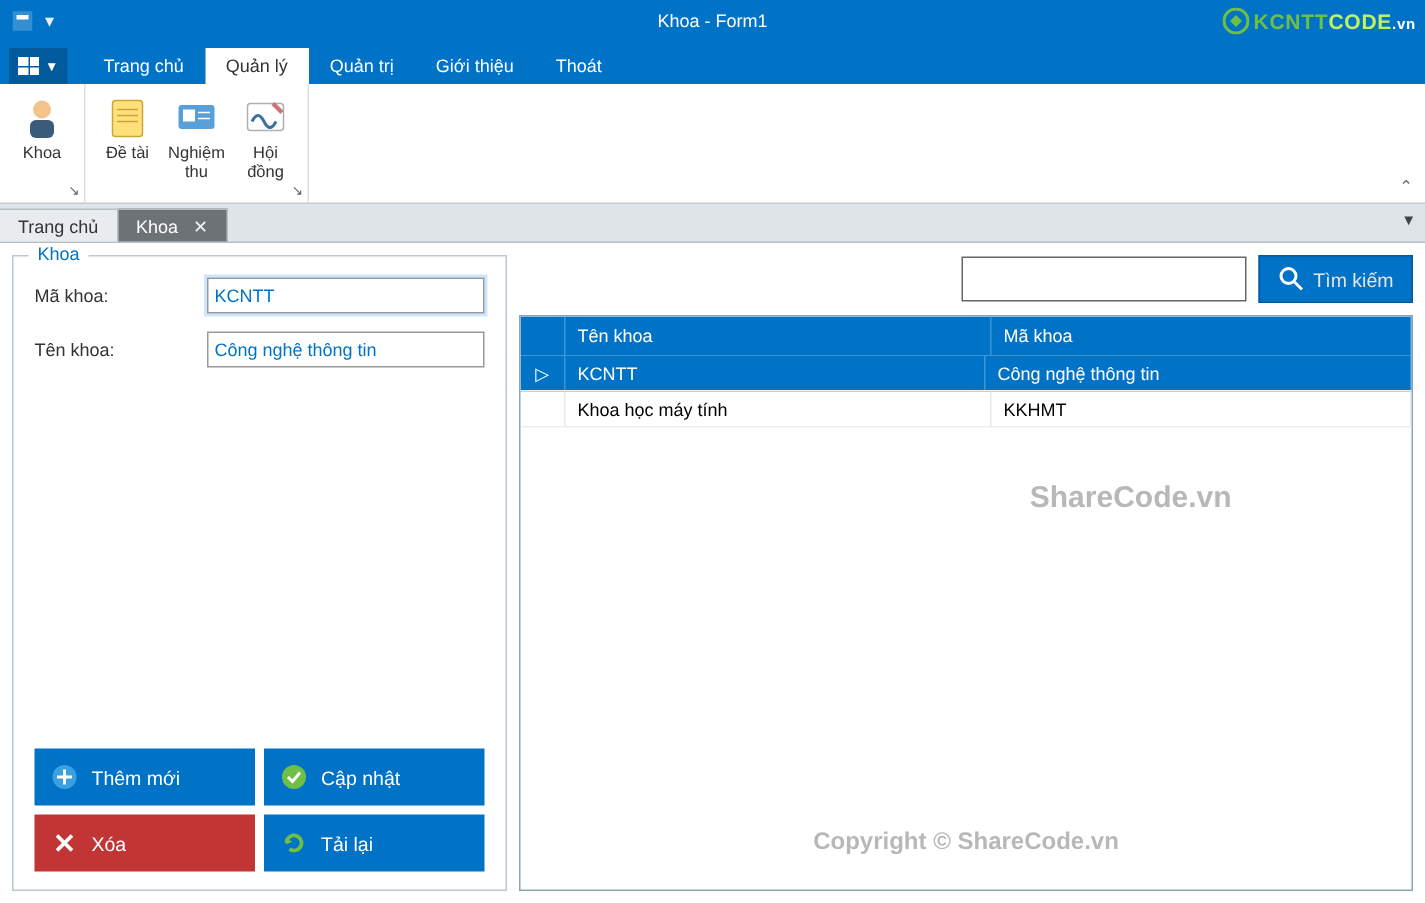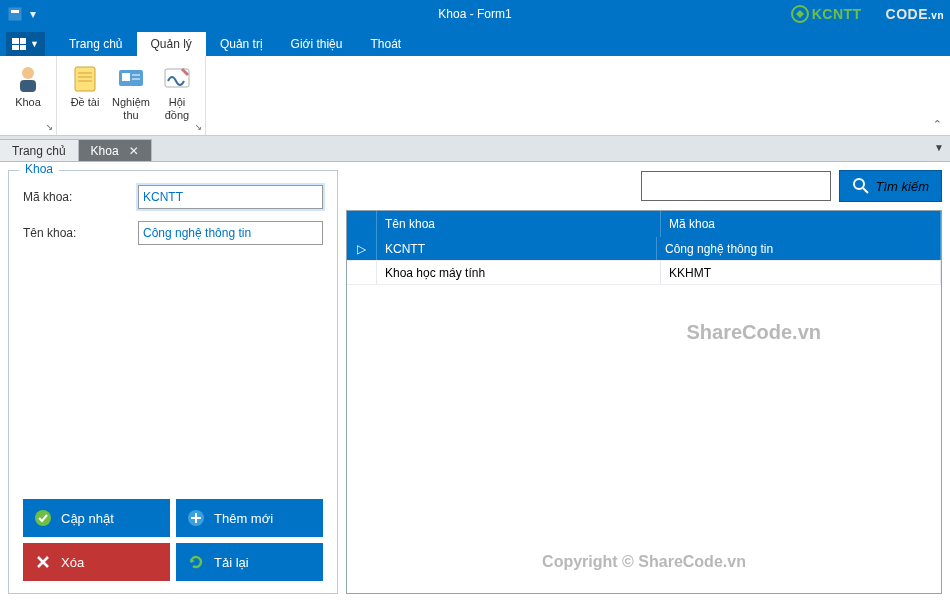--- a/index.html
+++ b/index.html
@@ -6,21 +6,21 @@
 html, body { width: 950px; height: 602px; overflow: hidden; background: #fff; }
 
 
 .titlebar { height: 28px; background: #0173c7; display: flex; align-items: center; color: #fff; font-size: 12px; position: relative; }
 .titlebar .app-icon { width: 18px; height: 18px; margin: 0 4px 0 6px; display: flex; align-items: center; justify-content: center; }
 .titlebar .qat { display: flex; align-items: center; gap: 4px; }
 .titlebar .qat-item { width: 10px; height: 10px; display:flex;align-items:center;justify-content:center;opacity:.9;}
 .titlebar .title { position:absolute; left:50%; transform:translateX(-50%);text-align:center; }
 .titlebar .right { position:absolute; right:6px; display:flex; align-items:center; gap:8px; }
 .logo-text { font-weight:700; font-size:14px; letter-spacing:.5px;}
-.logo-text .g{color:#6fbf44;} .logo-text .w{color:#e5e5e5;margin-left:24px;} .logo-text .dot{color:#fff;font-size:10px;}
+.logo-text .g{color:#6fbf44;} .logo-text .w{color:#bef264;} .logo-text .dot{color:#fff;font-size:10px;}
 
 
 .ribbon-tabs { height: 28px; background:#0173c7; display:flex; align-items:flex-end; color:#fff; font-size:12px; padding-left:6px;}
 .file-btn { background:#015a9c; color:#fff; height:24px; display:flex; align-items:center; padding:0 6px 0 6px; gap:4px; margin-right:10px;}
 .file-btn .grid{width:14px;height:12px;display:grid;grid-template-columns:repeat(2,1fr);grid-template-rows:repeat(2,1fr);gap:1px;}
 .file-btn .grid span{background:#fff;}
 .tab { padding:0 14px; height:24px; display:flex; align-items:center; cursor:pointer;}
 .tab.active { background:#fff; color:#333; }
 
 .ribbon-body { height:80px; background:#fff; border-bottom:1px solid #ccc; display:flex; position:relative; }
@@ -50,21 +50,21 @@
 .form-row input.sel{background:#fff;outline:2px solid #0a84ff33;}
 .btn-grid{position:absolute;bottom:12px;left:14px;right:14px;display:grid;grid-template-columns:1fr 1fr;gap:6px;}
 .btn{height:38px;background:#0173c7;color:#fff;display:flex;align-items:center;gap:8px;padding-left:10px;font-size:13px;cursor:pointer;}
 .btn.red{background:#c23535;text-align:right;}
 .btn .bico{width:20px;height:20px;display:flex;align-items:center;justify-content:center;}
 
 
 .panel-right{flex:1;display:flex;flex-direction:column;}
 .search-row{display:flex;justify-content:flex-end;gap:8px;margin-bottom:8px;align-items:center;}
 .search-row input{width:190px;height:30px;border:1px solid #666;font-size:12px;padding:0 6px;}
-.search-btn{height:32px;background:#0173c7;color:#000000;display:flex;align-items:center;gap:6px;padding:0 12px;font-size:13px;cursor:pointer;border:1px solid #015a9c;font-style:italic;}
+.search-btn{height:32px;background:#0173c7;color:#e5e5e5;display:flex;align-items:center;gap:6px;padding:0 12px;font-size:13px;cursor:pointer;border:1px solid #015a9c;}
 .grid-wrap{flex:1;border:1px solid #8fa3b3;background:#fff;position:relative;overflow:hidden;}
 .grid-head{display:flex;background:#0173c7;color:#fff;font-size:12px;height:26px;}
 .gh{border-right:1px solid #3a94d6;display:flex;align-items:center;padding-left:8px;}
 .gh.indicator{width:30px;padding:0;}
 .gh.c1{width:280px;} .gh.c2{flex:1;}
 .grid-row{display:flex;height:24px;font-size:12px;align-items:stretch;border-bottom:1px solid #eee;}
 .grid-row.sel{background:#0173c7;color:#fff;}
 .gc{display:flex;align-items:center;padding-left:8px;border-right:1px solid #e3e9ee;}
 .grid-row.sel .gc{border-right:1px solid #3a94d6;}
 .gc.indicator{width:30px;padding:0;justify-content:center;}
@@ -203,35 +203,35 @@
         <input class="sel" value="KCNTT" style="">
       </div>
       <div class="form-row">
         <label>Tên khoa:</label>
         <input value="Công nghệ thông tin" style="">
       </div>
       <div class="btn-grid">
         <div class="btn">
           <span class="bico">
               <svg width="18" height="18">
-                <circle cx="9" cy="9" r="8" fill="#6fbf44"></circle>
-                <path d="M5 9 L8 12 L13 6" stroke="#fff" stroke-width="2" fill="none"></path>
-              </svg>
-            </span>
-          <span>Cập nhật</span>
-        </div>
-        <div class="btn">
-          <span class="bico">
-              <svg width="18" height="18">
                 <circle cx="9" cy="9" r="8" fill="#3aa0e0"></circle>
                 <line x1="9" y1="4" x2="9" y2="14" stroke="#fff" stroke-width="2"></line>
                 <line x1="4" y1="9" x2="14" y2="9" stroke="#fff" stroke-width="2"></line>
               </svg>
             </span>
           <span>Thêm mới</span>
+        </div>
+        <div class="btn">
+          <span class="bico">
+              <svg width="18" height="18">
+                <circle cx="9" cy="9" r="8" fill="#6fbf44"></circle>
+                <path d="M5 9 L8 12 L13 6" stroke="#fff" stroke-width="2" fill="none"></path>
+              </svg>
+            </span>
+          <span>Cập nhật</span>
         </div>
         <div class="btn red">
           <span class="bico">
               <svg width="16" height="16">
                 <line x1="3" y1="3" x2="13" y2="13" stroke="#fff" stroke-width="2.5"></line>
                 <line x1="13" y1="3" x2="3" y2="13" stroke="#fff" stroke-width="2.5"></line>
               </svg>
             </span>
           <span>Xóa</span>
         </div>

